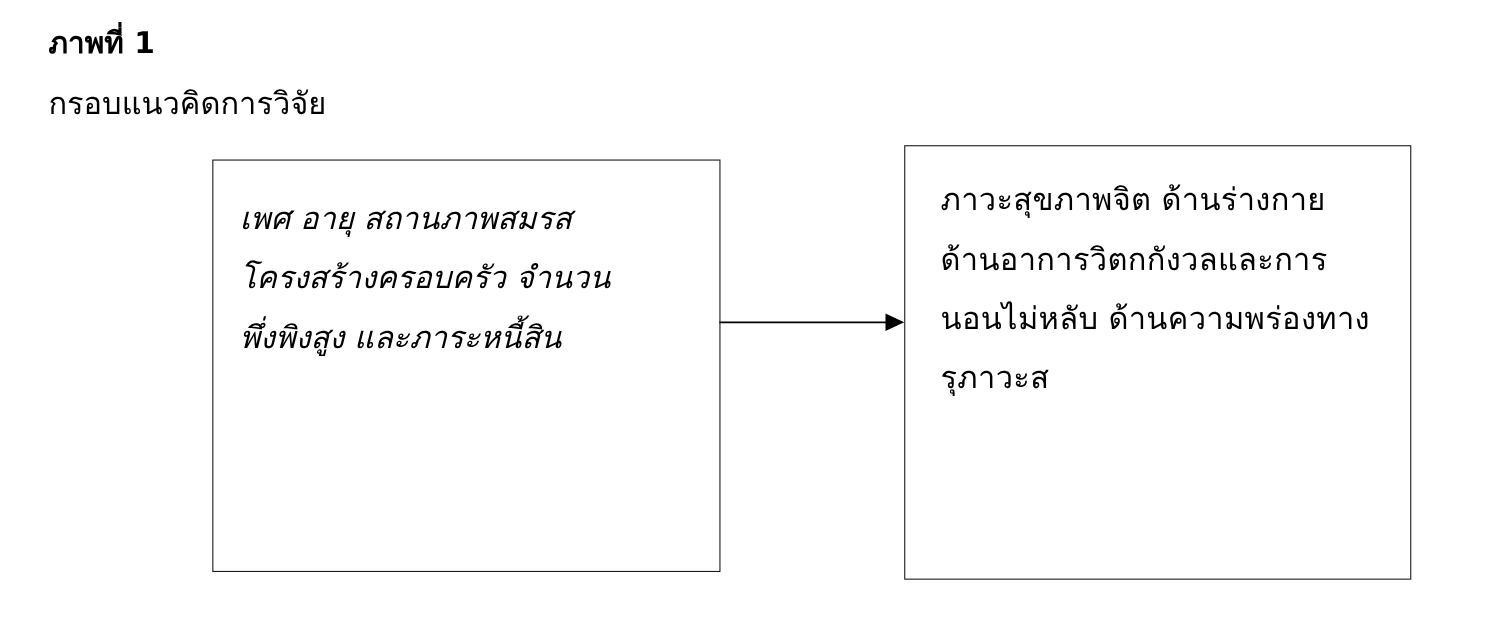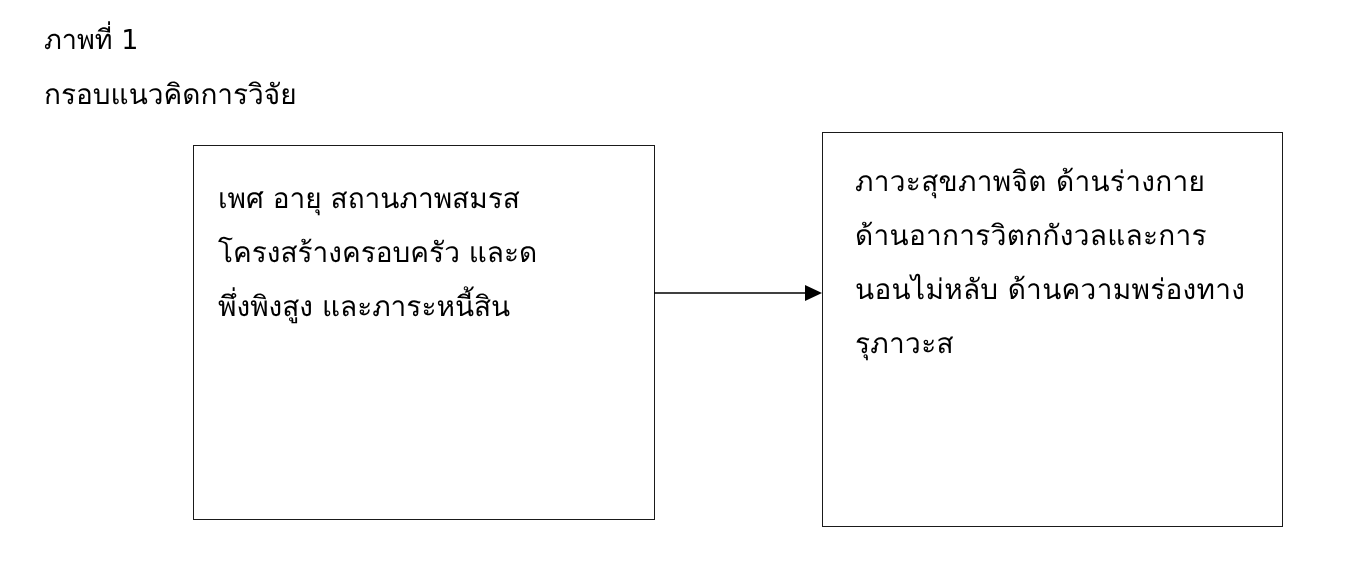--- a/index.html
+++ b/index.html
@@ -13,21 +13,21 @@
       position: relative;
       overflow: hidden;
       font-family: "DejaVu Sans", "Liberation Sans", sans-serif;
       color: #000000;
     }
     .figure-label {
       position: absolute;
       left: 44px;
       top: 20px;
       font-size: 27px;
-      font-weight: normal;
+      font-weight: bold;
       line-height: 40px;
       white-space: nowrap;
     }
     .figure-caption {
       position: absolute;
       left: 44px;
       top: 74px;
       font-size: 28px;
       line-height: 42px;
       white-space: nowrap;
@@ -38,20 +38,21 @@
       box-sizing: border-box;
       border: 1.5px solid #1a1a1a;
       background: #ffffff;
     }
     .box-left {
       left: 193px;
       top: 145px;
       width: 462px;
       height: 375px;
       padding: 26px 0 0 24px;
+      font-style: italic;
     }
     .box-right {
       left: 822px;
       top: 132px;
       width: 461px;
       height: 395px;
       padding: 22px 0 0 32px;
     }
     .box-line {
       display: block;
@@ -72,21 +73,21 @@
     }
   </style>
 </head>
 <body>
 
 <div class="figure-label">ภาพที่ 1</div>
 <div class="figure-caption">กรอบแนวคิดการวิจัย</div>
 
 <div class="box box-left">
   <span class="box-line">เพศ อายุ สถานภาพสมรส</span>
-  <span class="box-line">โครงสร้างครอบครัว และด</span>
+  <span class="box-line">โครงสร้างครอบครัว จำนวน</span>
   <span class="box-line">พึ่งพิงสูง และภาระหนี้สิน</span>
 </div>
 
 <svg class="arrow-svg" viewBox="0 0 170 26" xmlns="http://www.w3.org/2000/svg">
   <line x1="0" y1="13" x2="152" y2="13" stroke="#000000" stroke-width="1.5"></line>
   <polygon points="151,5 168,13 151,21" fill="#000000"></polygon>
 </svg>
 
 <div class="box box-right">
   <span class="box-line">ภาวะสุขภาพจิต ด้านร่างกาย</span>

